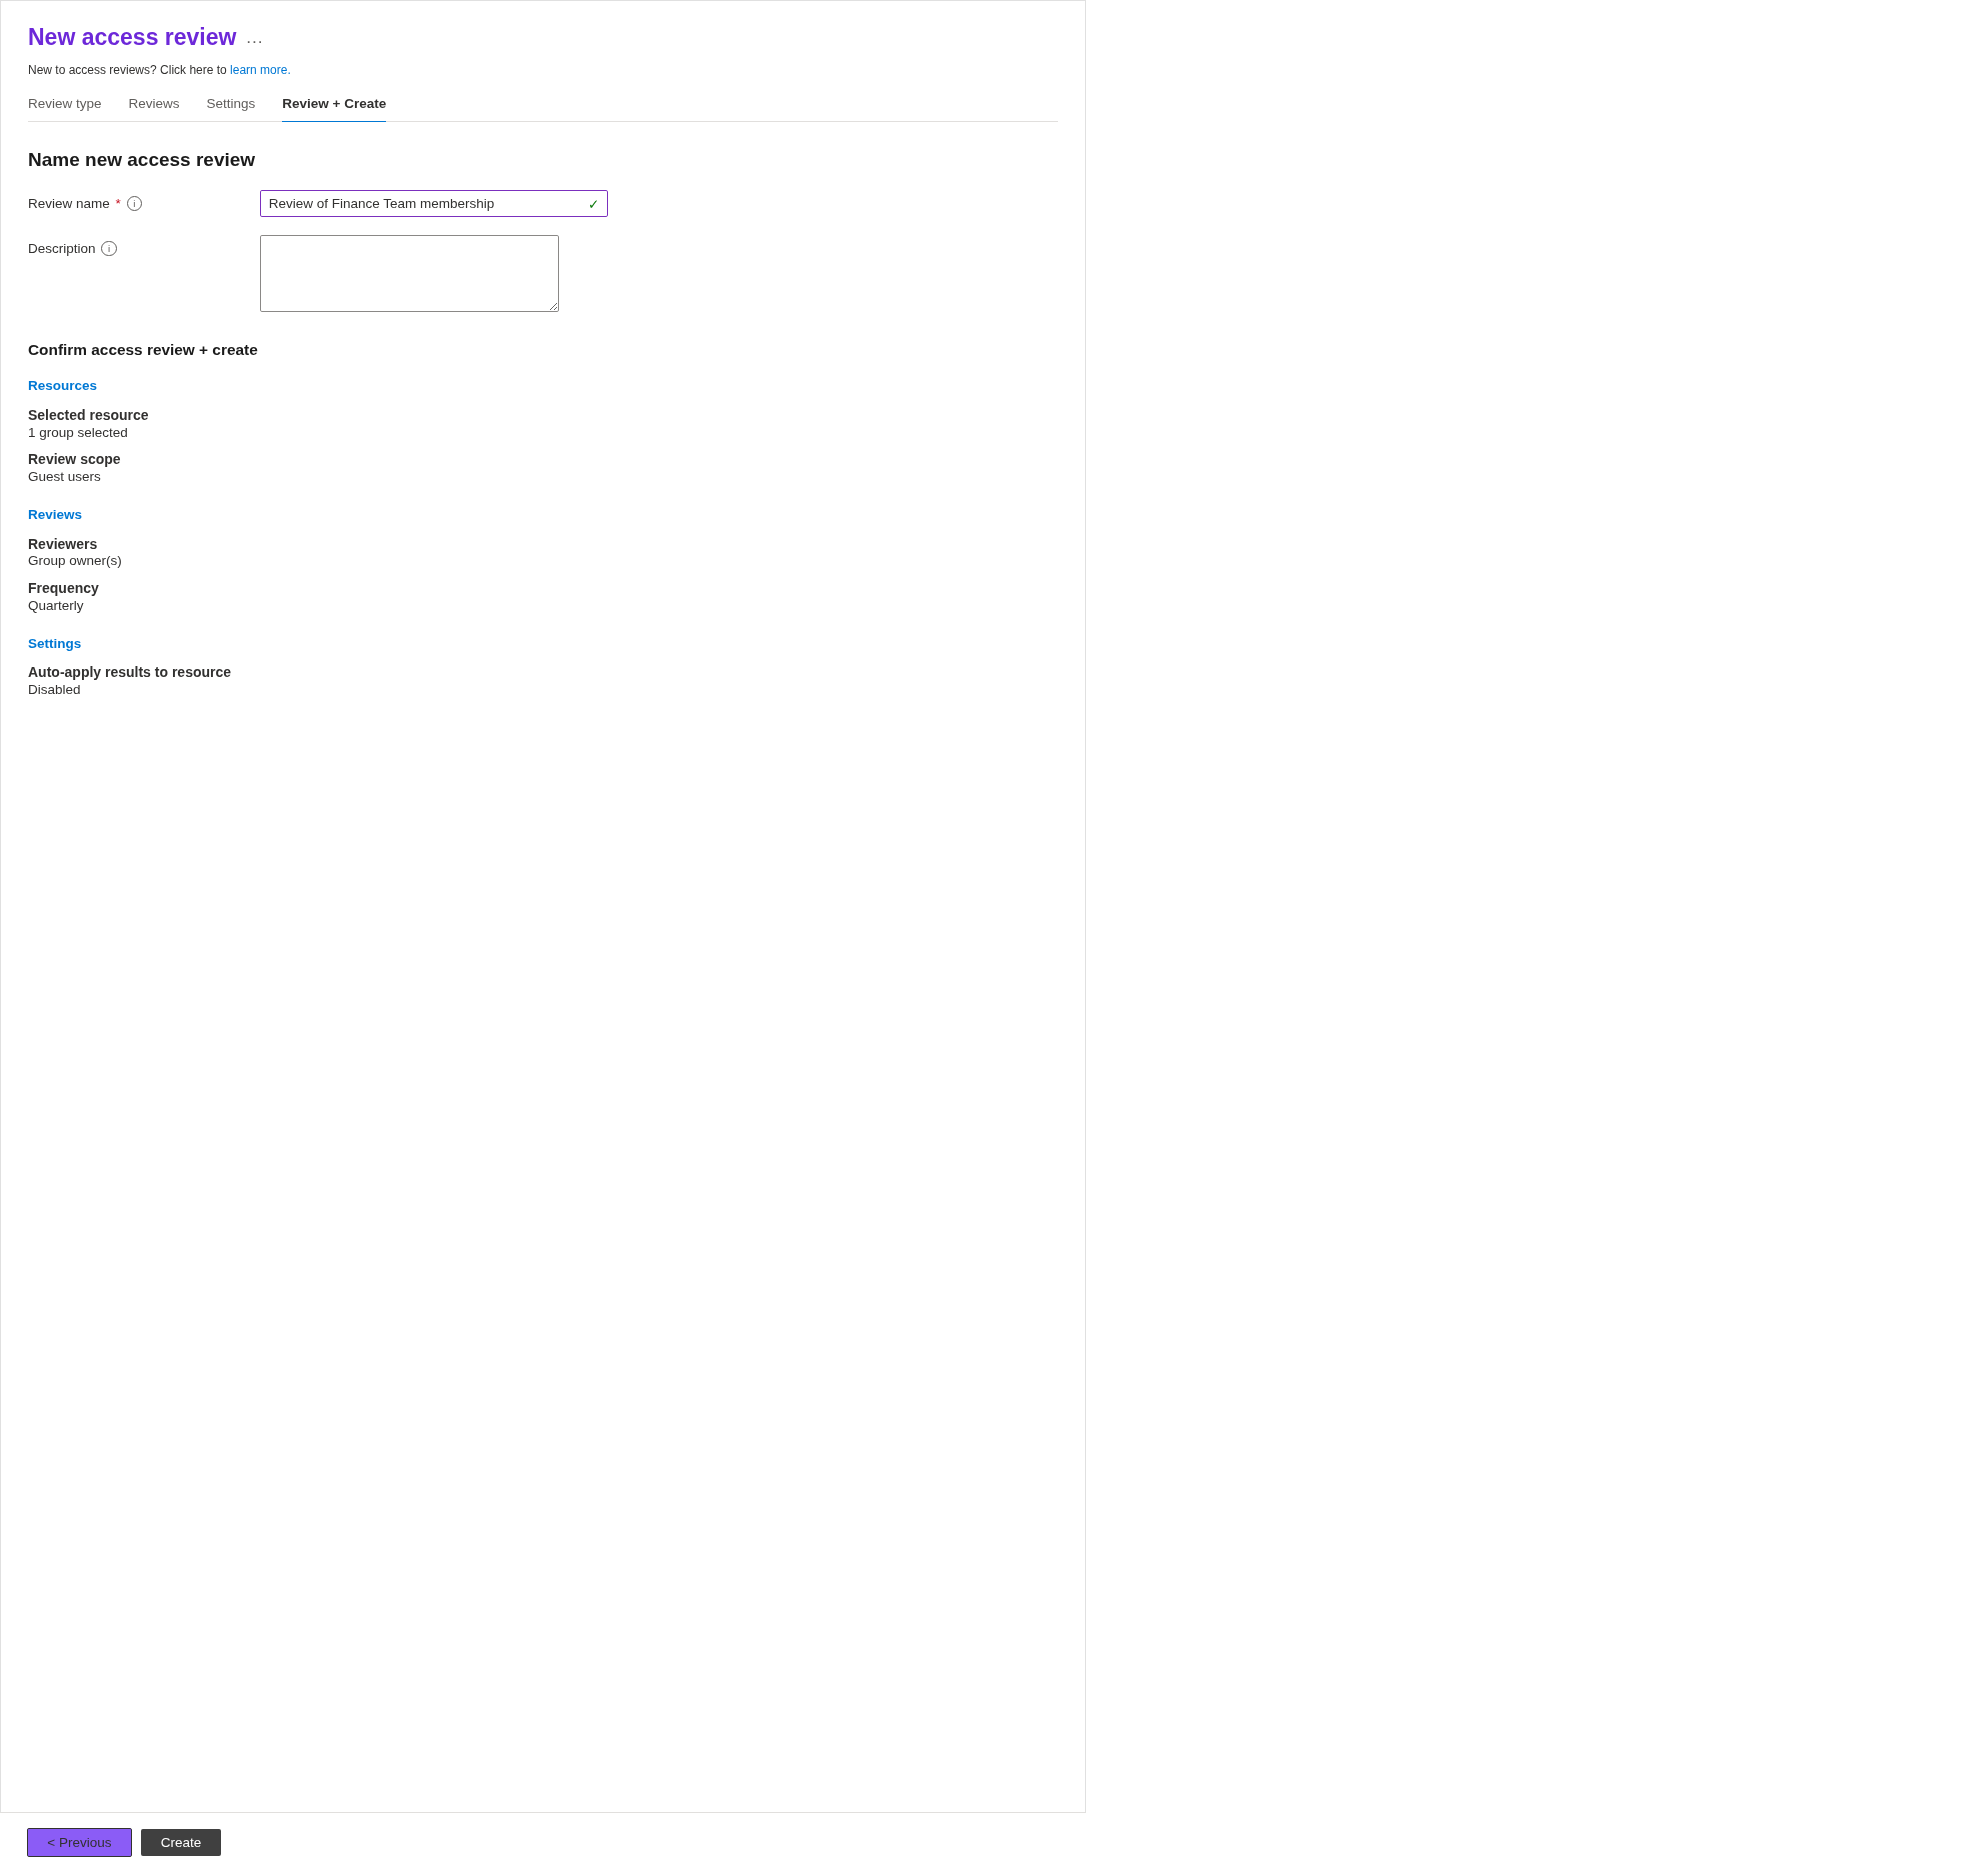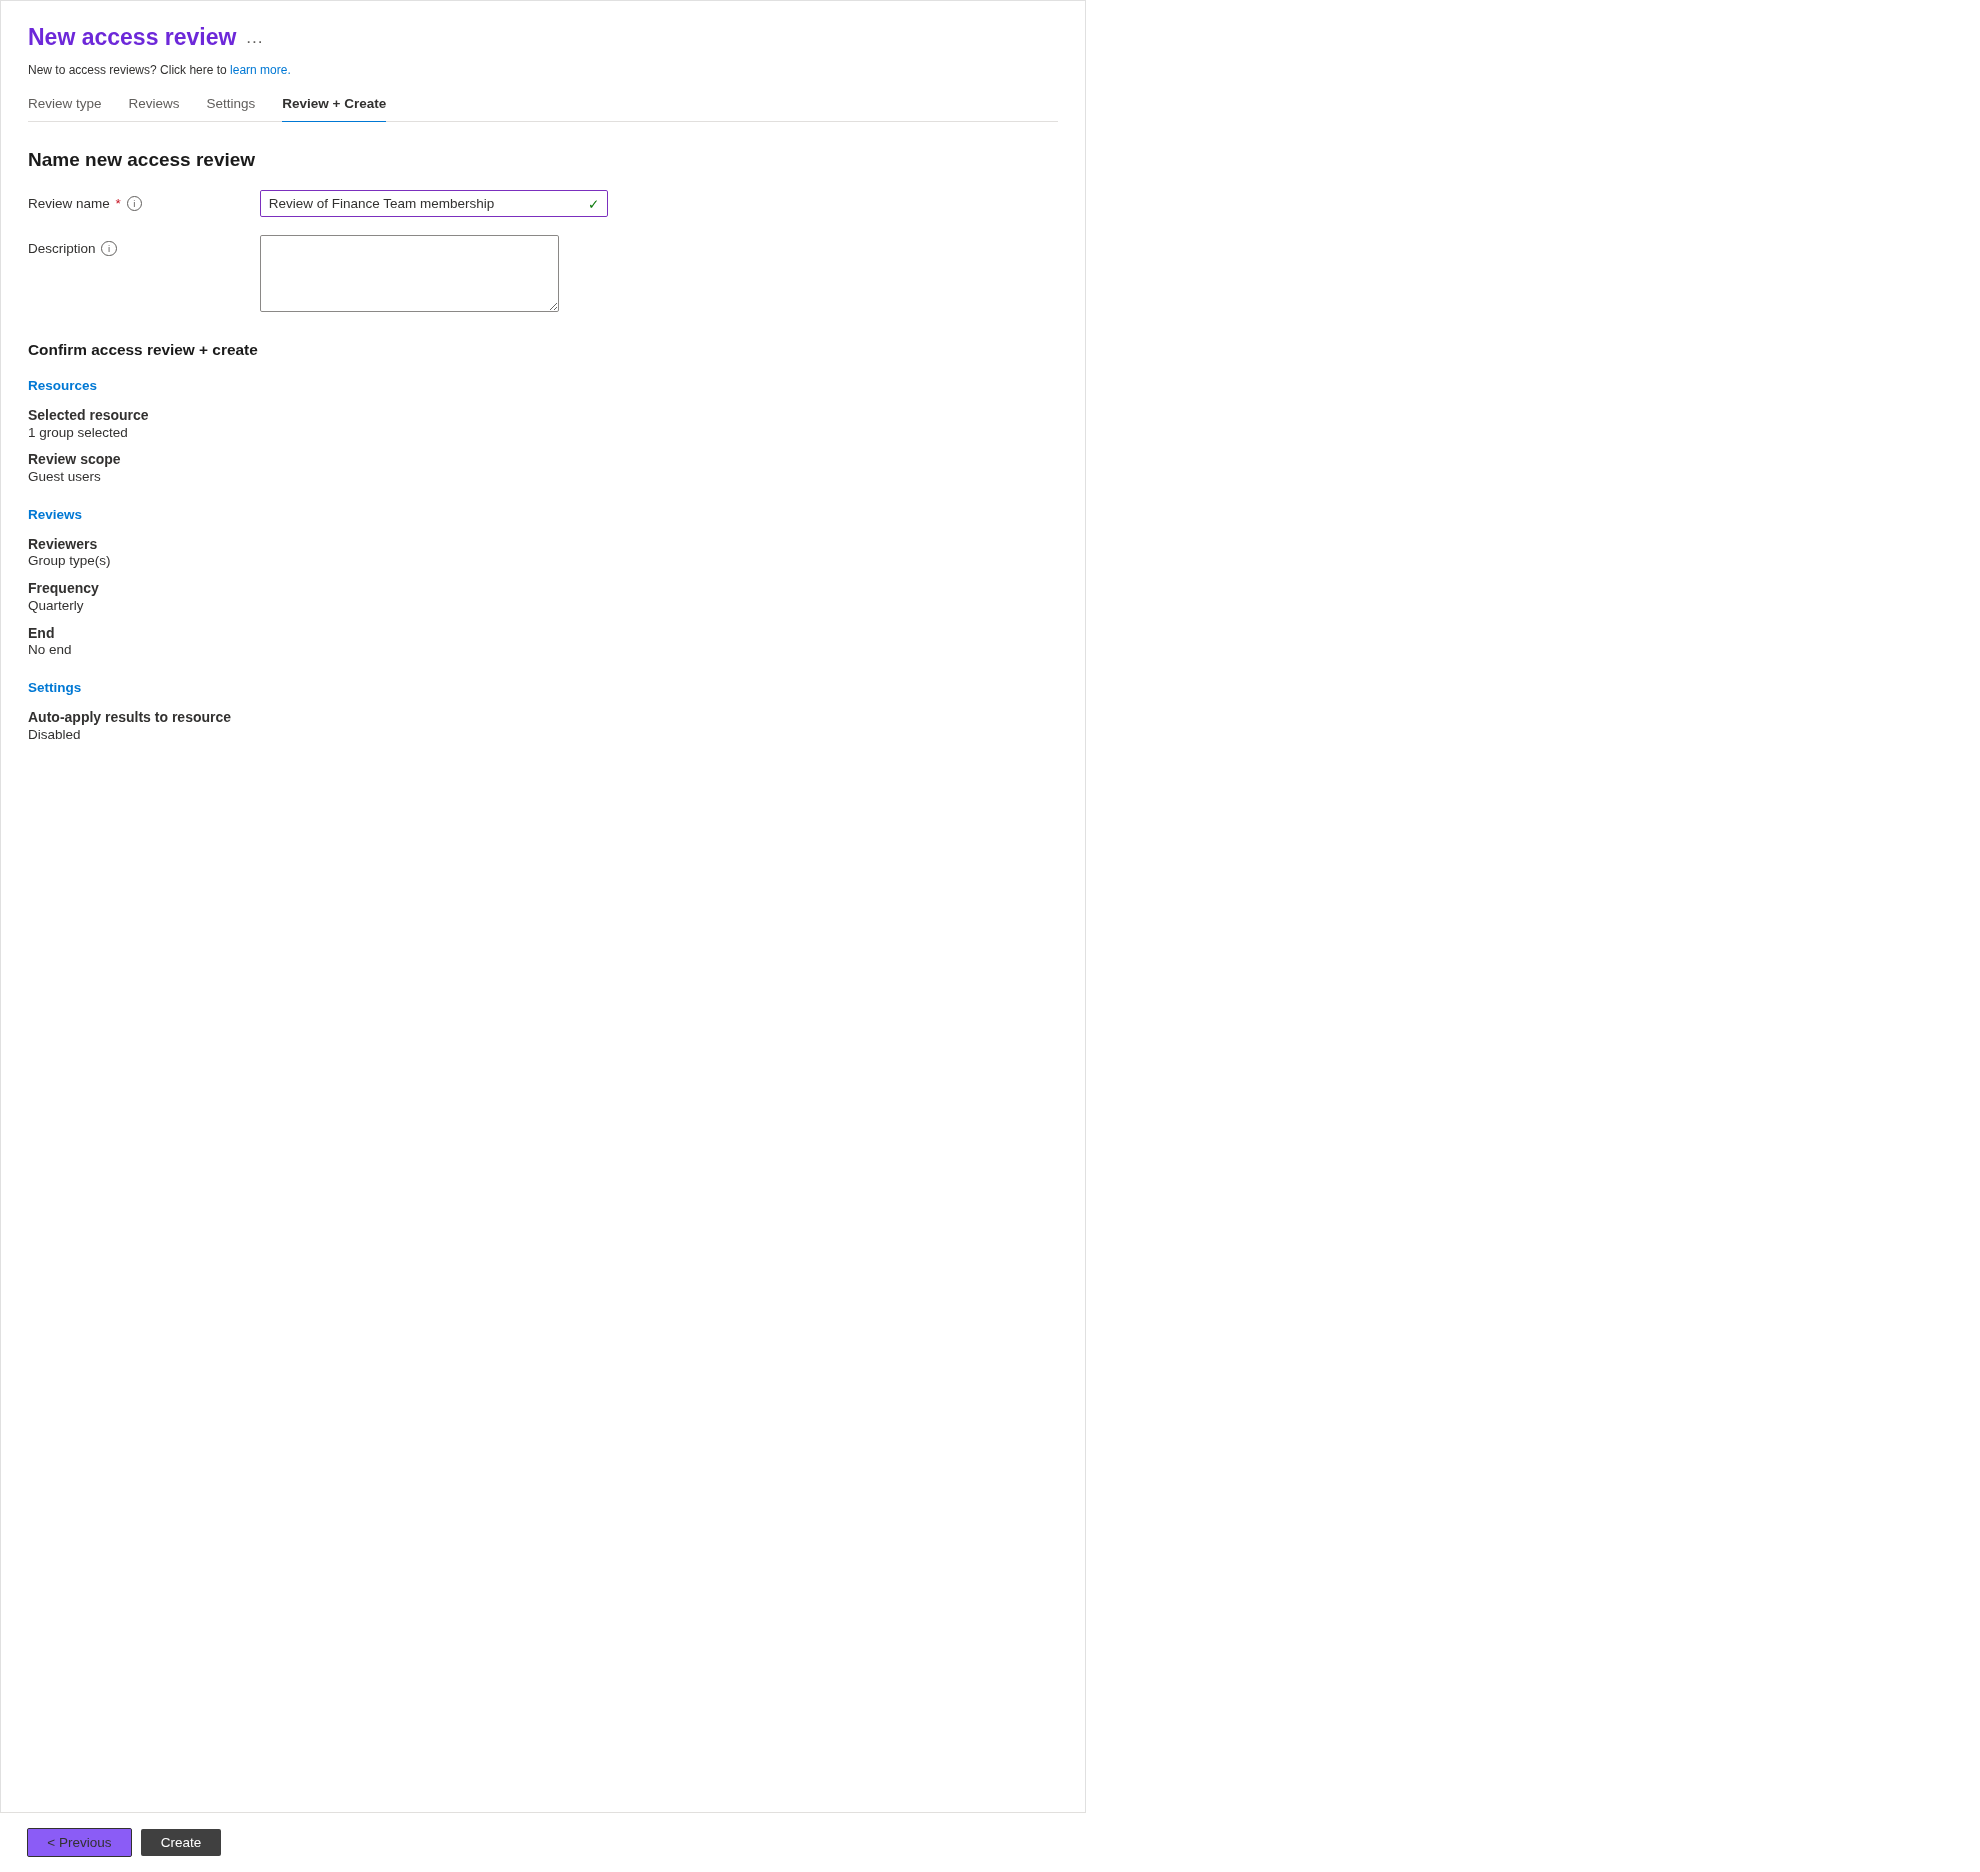--- a/index.html
+++ b/index.html
@@ -291,32 +291,28 @@
           <div class="review-field-label">Review scope</div>
           <div class="review-field-value">Guest users</div>
         </div>
       </div>
 
       <div class="review-section">
         <div class="review-section-header">Reviews</div>
 
         <div class="review-field">
           <div class="review-field-label">Reviewers</div>
-          <div class="review-field-value">Group type(s)</div>
+          <div class="review-field-value">Group owner(s)</div>
         </div>
 
         <div class="review-field">
           <div class="review-field-label">Frequency</div>
           <div class="review-field-value">Quarterly</div>
         </div>
 
-        <div class="review-field">
-          <div class="review-field-label">End</div>
-          <div class="review-field-value">No end</div>
-        </div>
       </div>
 
       <div class="review-section">
         <div class="review-section-header">Settings</div>
 
         <div class="review-field">
           <div class="review-field-label">Auto-apply results to resource</div>
           <div class="review-field-value">Disabled</div>
         </div>
       </div>

